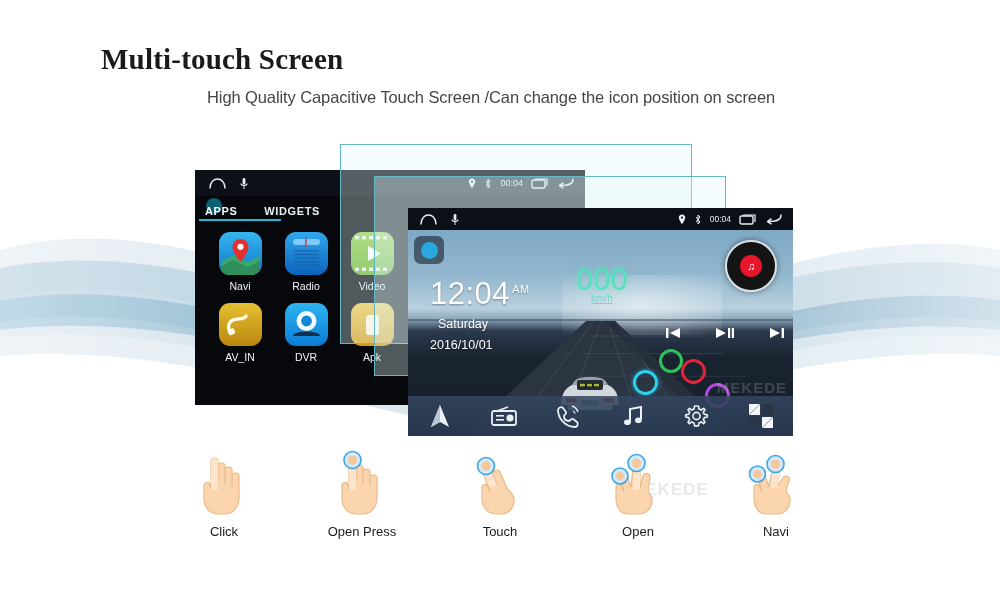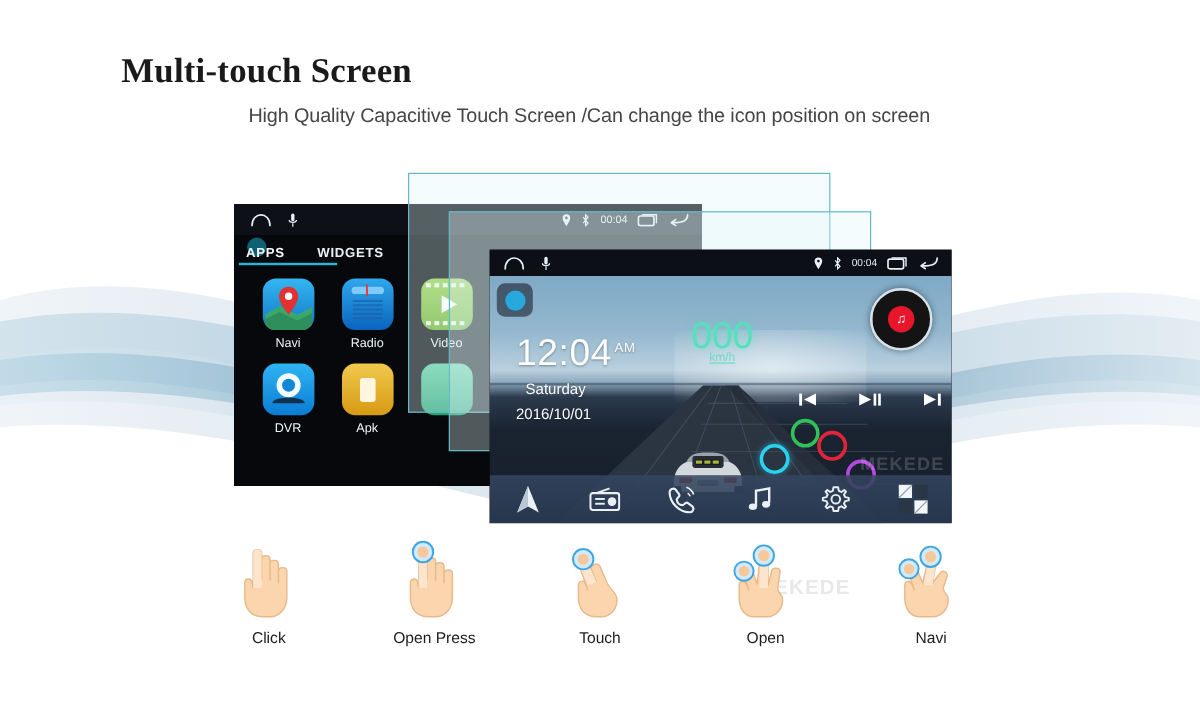--- a/index.html
+++ b/index.html
@@ -265,20 +265,29 @@
         </svg>
       </div>
       <div class="lbl">M</div>
     </div>
 
     <div class="app">
       <div class="sq" style="background:linear-gradient(180deg,#4fc0f0,#1a82c8)"></div>
       <div class="lbl"></div>
     </div>
 
+    <div class="app">
+      <div class="sq" style="background:linear-gradient(180deg,#e8c033,#b8860d)">
+        <svg width="43" height="43" viewBox="0 0 43 43">
+          <path d="M12,29 C8,26 9,19 14,17 C19,15 25,17 27,13" fill="none" stroke="#fffbe8" stroke-width="3.4" stroke-linecap="round"></path>
+          <rect x="9" y="26" width="7" height="6" rx="2.2" fill="#fffbe8" transform="rotate(-22 12 29)"></rect>
+        </svg>
+      </div>
+      <div class="lbl">AV_IN</div>
+    </div>
 
     <div class="app">
       <div class="sq" style="background:linear-gradient(180deg,#2eb4f2,#0a7cd4)">
         <svg width="43" height="43" viewBox="0 0 43 43">
           <circle cx="21.5" cy="18" r="10" fill="#f3fbff"></circle>
           <circle cx="21.5" cy="18" r="5.4" fill="#1287d6"></circle>
           <path d="M8,33 C8,27 35,27 35,33 Z" fill="#10324f"></path>
         </svg>
       </div>
       <div class="lbl">DVR</div>

